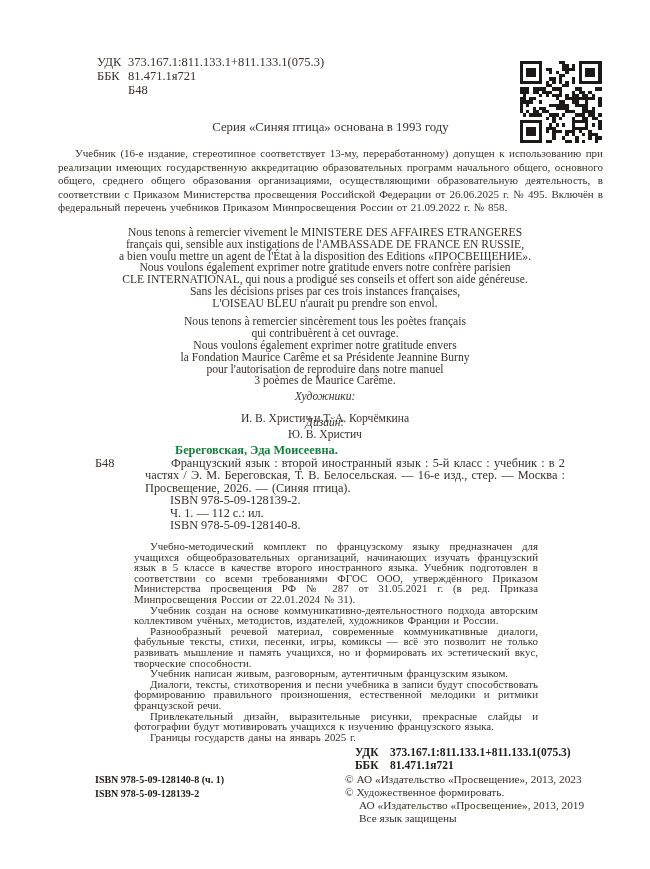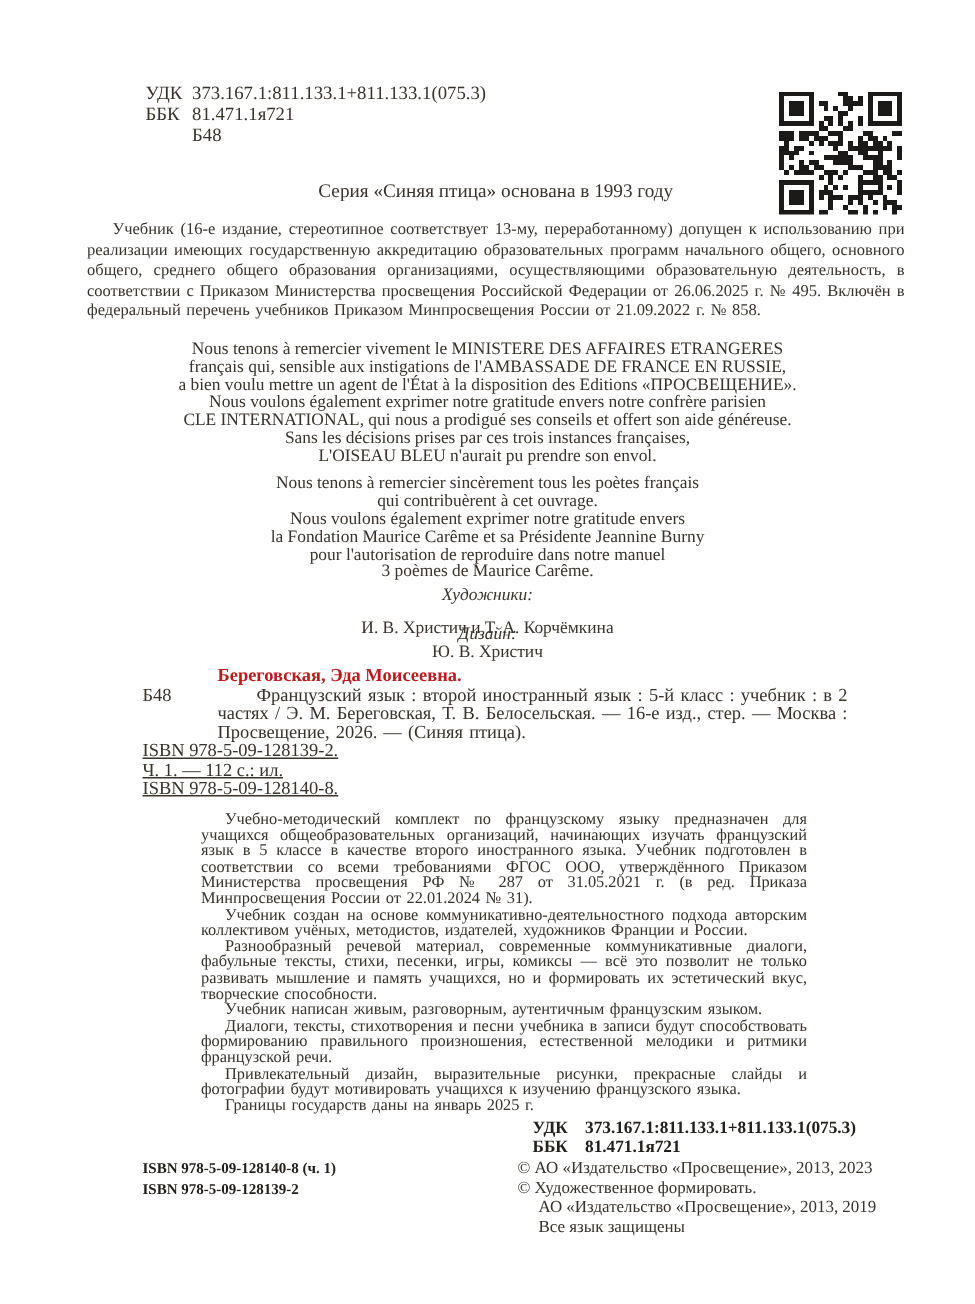--- a/index.html
+++ b/index.html
@@ -32,25 +32,25 @@
   .ack2{top:316px;}
   .ack3{top:340px;}
 
   
   .credit{position:absolute;left:25px;width:600px;text-align:center;font-size:11.6px;}
   .credit.i{font-style:italic;}
   .cr1{top:390px;} .cr2{top:412px;} .cr3{top:416px;} .cr4{top:428px;}
 
   
   .catalog{position:absolute;left:95px;top:444px;width:470px;font-size:12.3px;line-height:12.5px;}
-  .catalog-author{margin-left:50px;font-weight:bold;color:#b91c1c;}
+  .catalog-author{margin-left:80px;font-weight:bold;color:#15803d;}
   .catalog-row{display:flex;align-items:flex-start;}
   .catalog-code{flex:0 0 50px;}
   .catalog-desc{flex:0 0 420px;text-align:justify;text-indent:26px;word-spacing:1px;}
-  .catalog-line{text-decoration:underline;}
+  .catalog-line{margin-left:75px;}
 
   
   .annotation{position:absolute;left:134px;top:541px;width:404px;font-size:10.9px;line-height:10.6px;
     text-align:justify;word-spacing:1px;}
   .annotation p{margin:0;text-indent:16px;}
 
   
   .udc-bottom{position:absolute;left:355px;top:746px;font-weight:bold;font-size:11.5px;line-height:13px;color:#23201b;}
   .udc-bottom .code-label{width:35px;flex:0 0 35px;}
 

